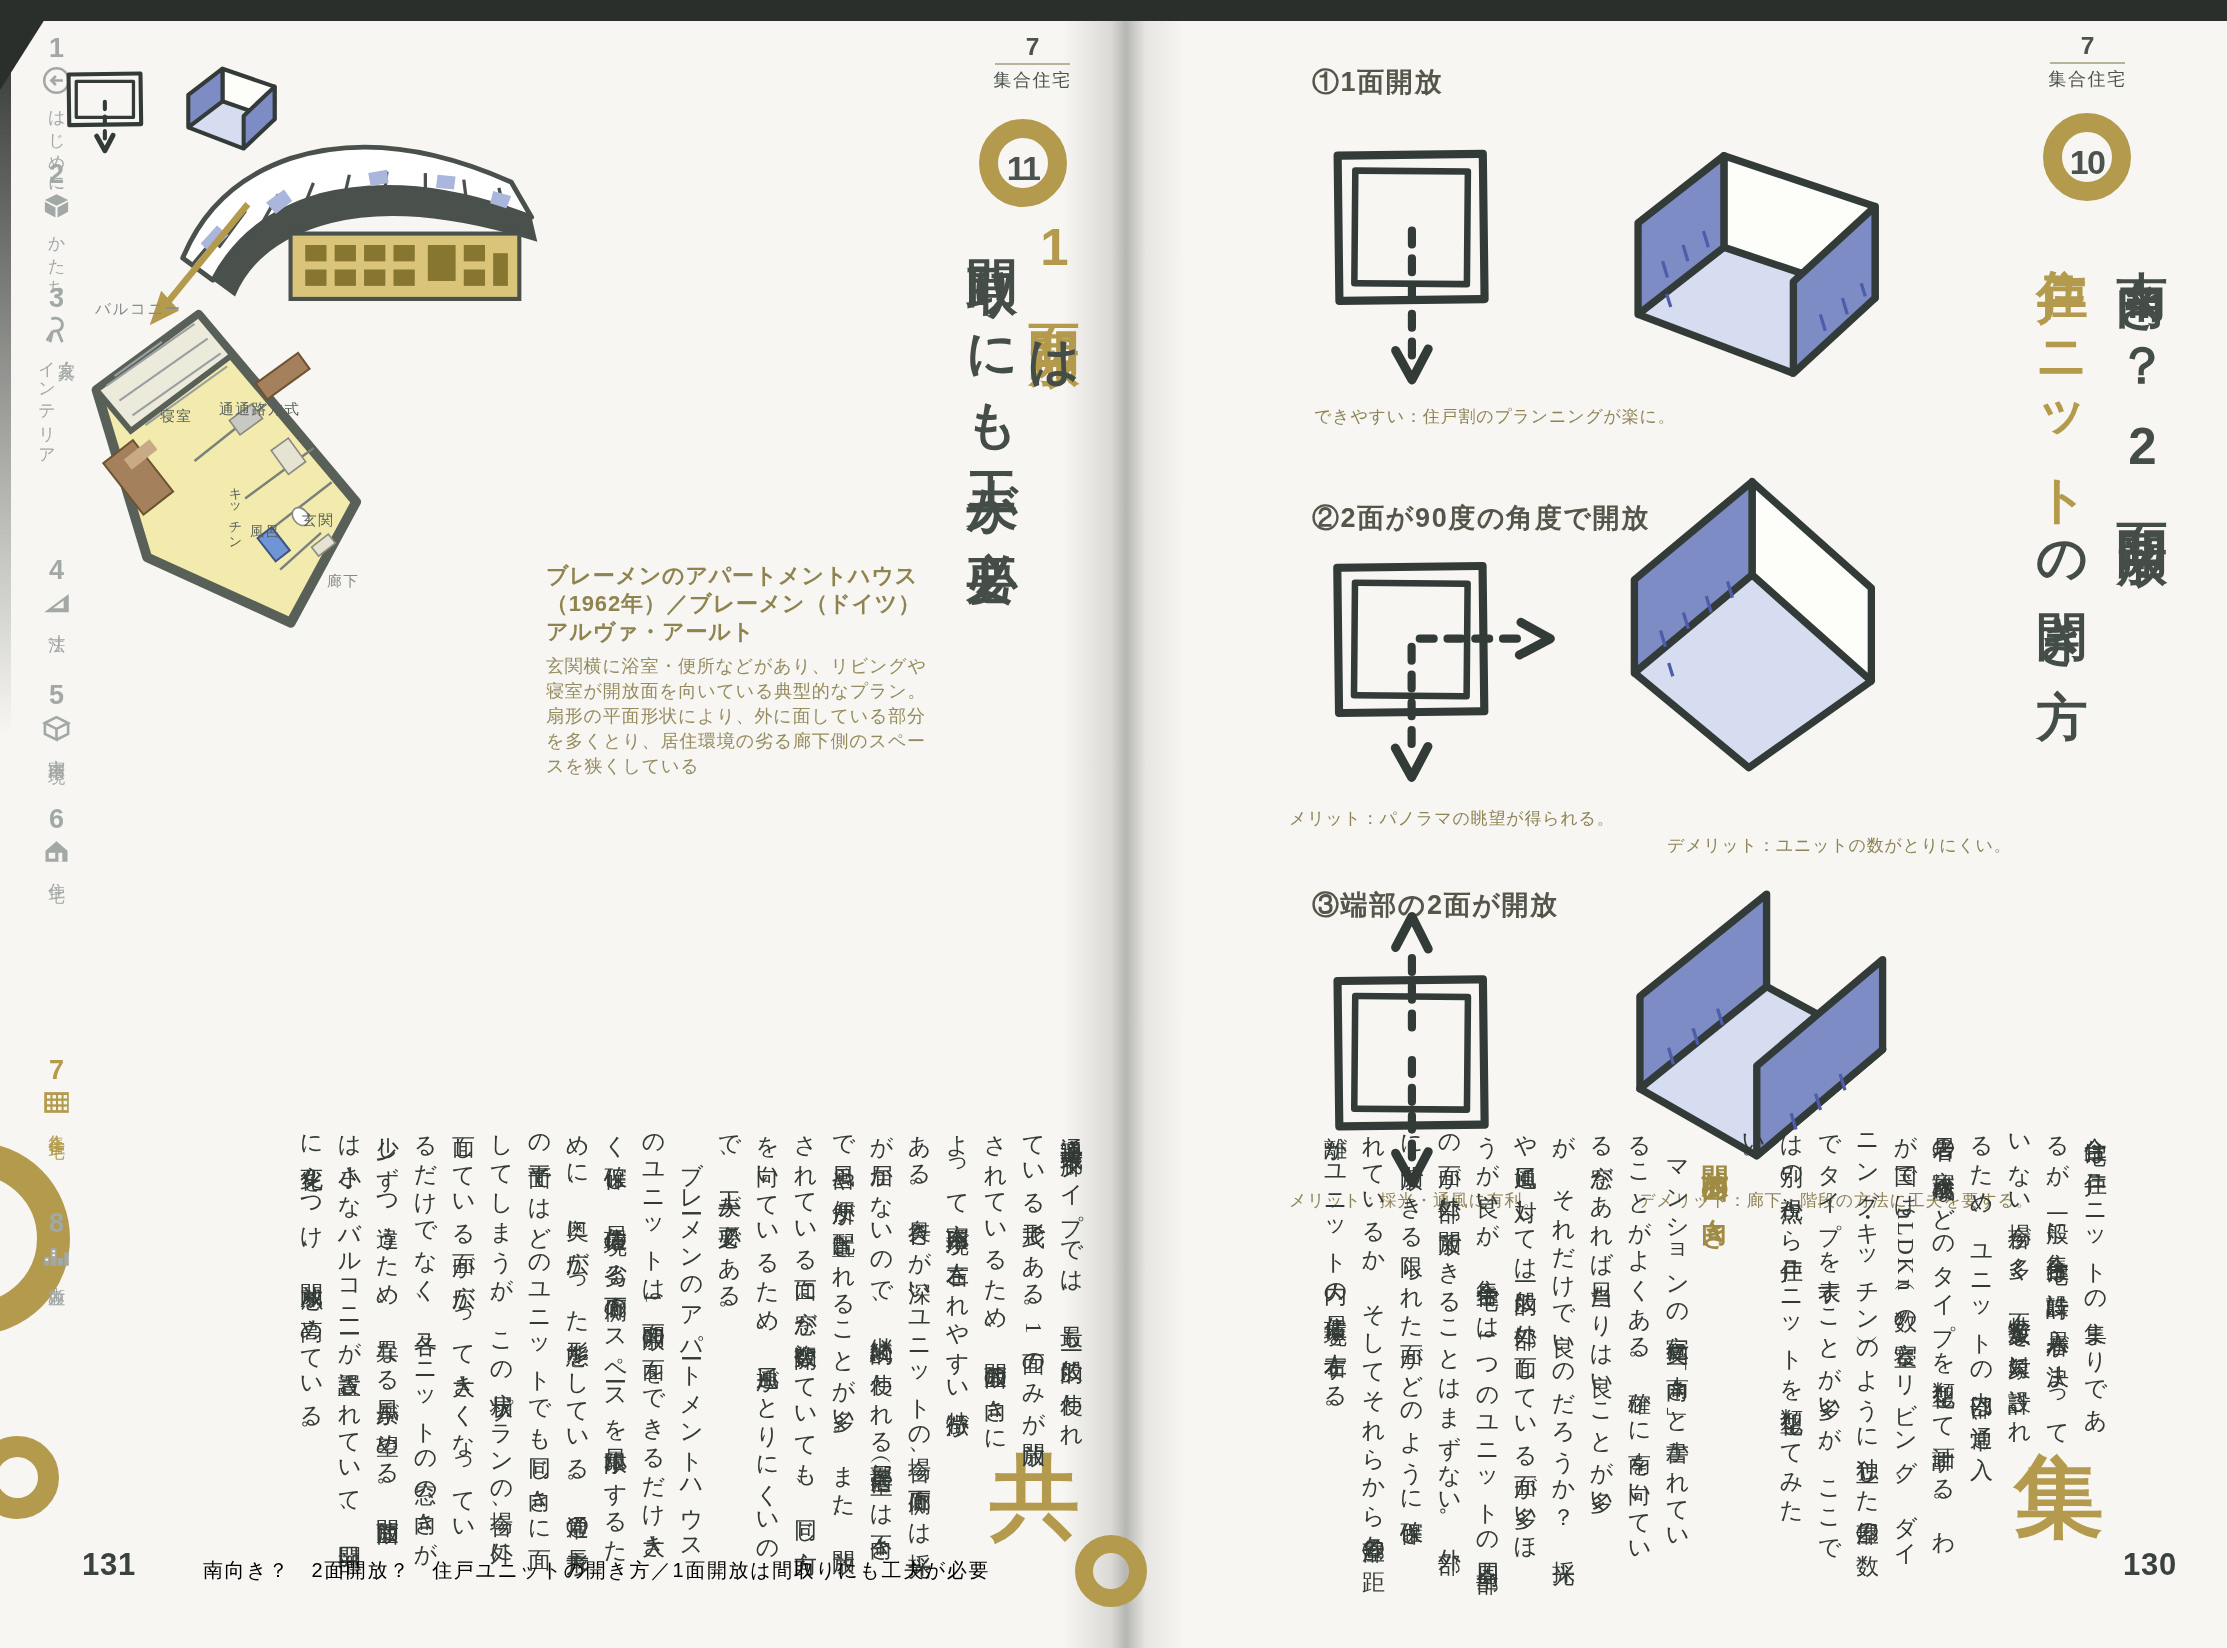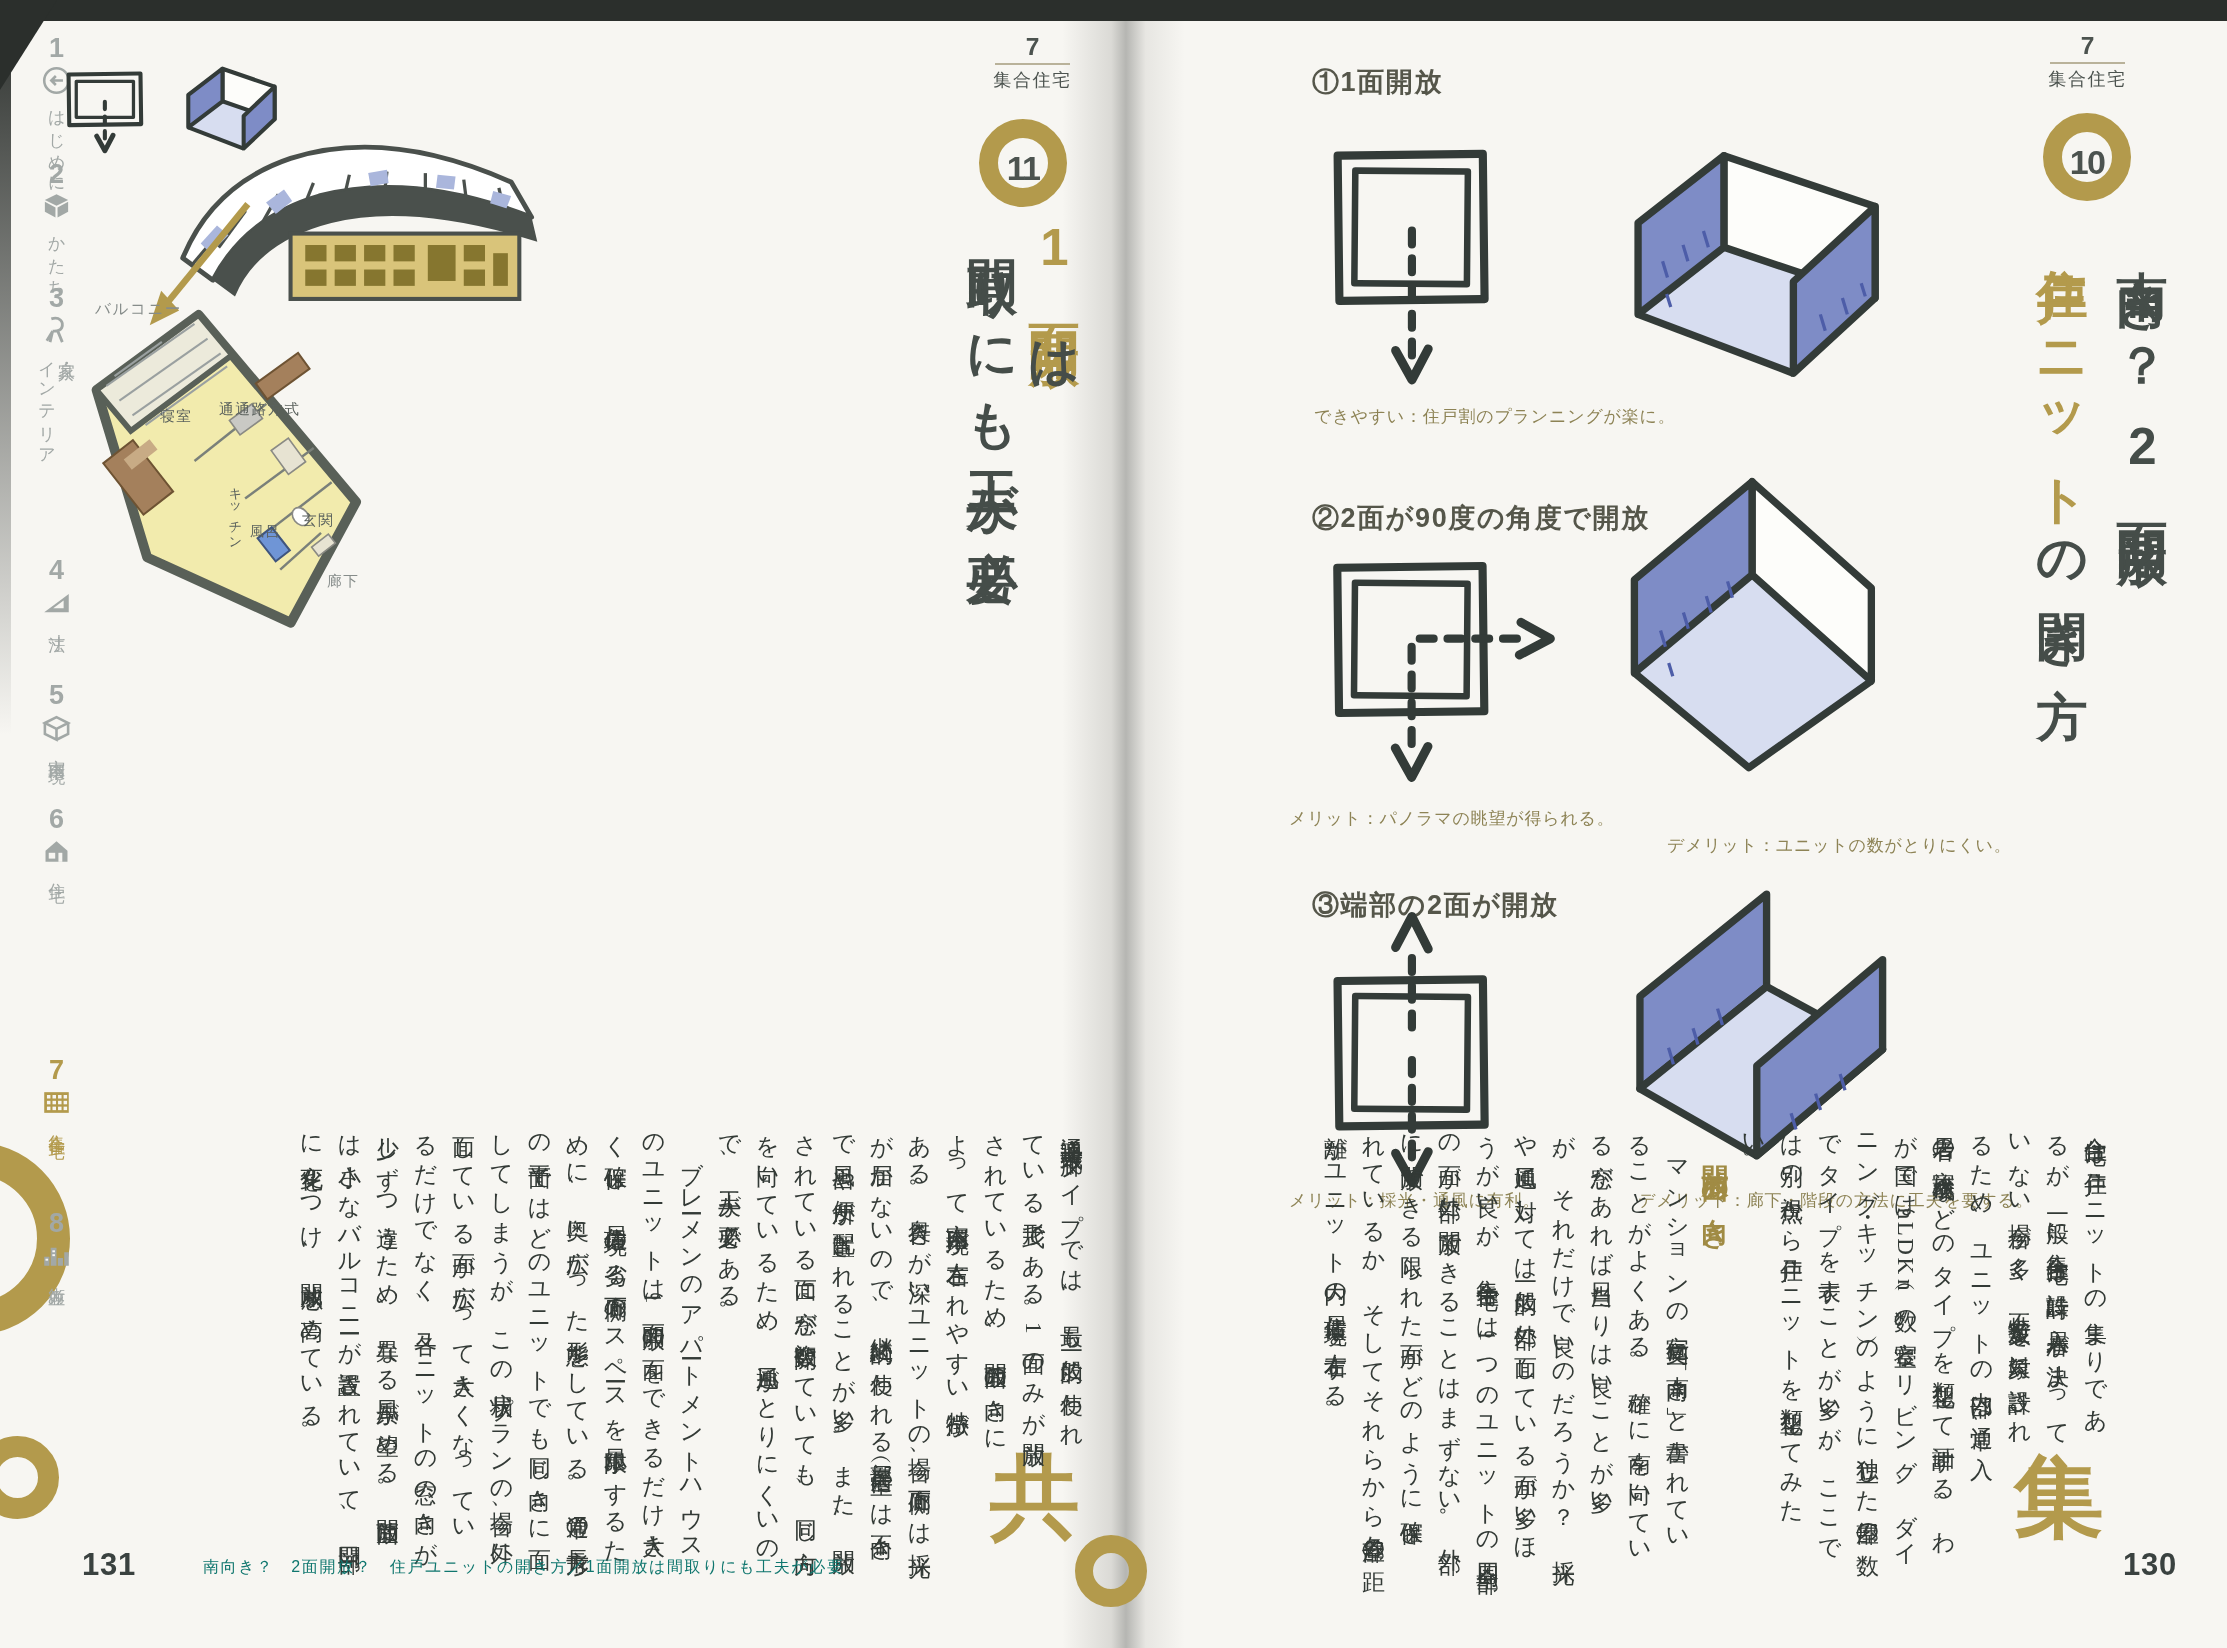--- a/index.html
+++ b/index.html
@@ -69,21 +69,21 @@
   .diag-label{font-size:27px;font-weight:bold;color:#55564a;letter-spacing:1.6px}
   .merit{font-size:17px;color:var(--olive);letter-spacing:0.8px}
   .pre{white-space:pre-line;text-align:center}
 
   
   .room-label{font-size:14.7px;color:#5a615d;letter-spacing:1.6px}
   .room-label.v{writing-mode:vertical-rl;text-orientation:upright}
   .gray-label{color:#868c8a}
 
   .footer-num{font-size:31px;font-weight:bold;color:#3a4240;letter-spacing:0.8px}
-  .footer-txt{font-size:16px;color:#0f766e;letter-spacing:1.6px}
+  .footer-txt{font-size:20px;color:#000000;letter-spacing:1.6px}
 </style>
 </head>
 <body>
 
 <div id="stage">
 
   <div class="abs top-band"></div>
   <div class="abs corner-tl"></div>
   <div class="abs left-strip"></div>
   <div class="abs spine"></div>
@@ -266,20 +266,28 @@
   </svg>
 
   <div class="abs room-label gray-label" style="left:95px;top:299px;font-size:15.5px">バルコニー</div>
   <div class="abs room-label" style="left:160px;top:407px">寝室</div>
   <div class="abs room-label" style="left:219px;top:400px">通通路方式</div>
   <div class="abs room-label v" style="left:226px;top:479px;font-size:13px">キッチン</div>
   <div class="abs room-label" style="left:250px;top:523px;font-size:14px">風呂</div>
   <div class="abs room-label" style="left:302px;top:511px">玄関</div>
   <div class="abs room-label gray-label" style="left:327px;top:572px">廊下</div>
 
+  <div class="abs" style="left:546px;top:562px;width:409px">
+    <div class="cap-title">
+      <div>ブレーメンのアパートメントハウス</div>
+      <div>（1962年）／ブレーメン（ドイツ）</div>
+      <div>アルヴァ・アールト</div>
+    </div>
+    <div class="cap-body">玄関横に浴室・便所などがあり、リビングや寝室が開放面を向いている典型的なプラン。扇形の平面形状により、外に面している部分を多くとり、居住環境の劣る廊下側のスペースを狭くしている</div>
+  </div>
 
   <div class="abs chap-head" style="left:990px;top:34px">
     <div class="chap-num">7</div>
     <div class="chap-rule"></div>
     <div class="chap-label">集合住宅</div>
   </div>
   <div class="abs badge" style="left:979px;top:119px">
     <span>11</span>
   </div>
   <div class="abs vhead" style="left:1025px;top:219px"><span class="seg-gold">1面開放</span><span class="seg-dark">は</span></div>

